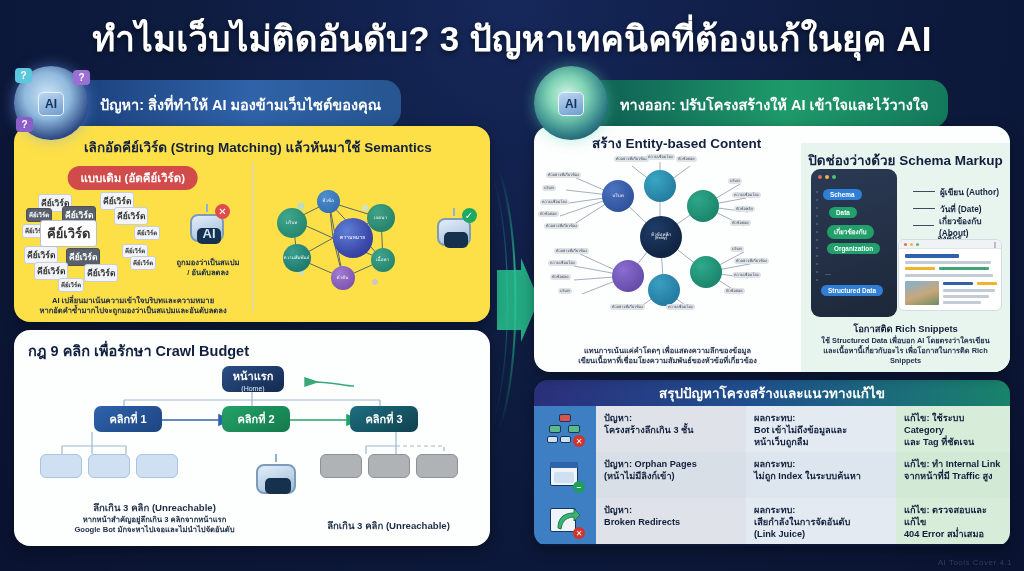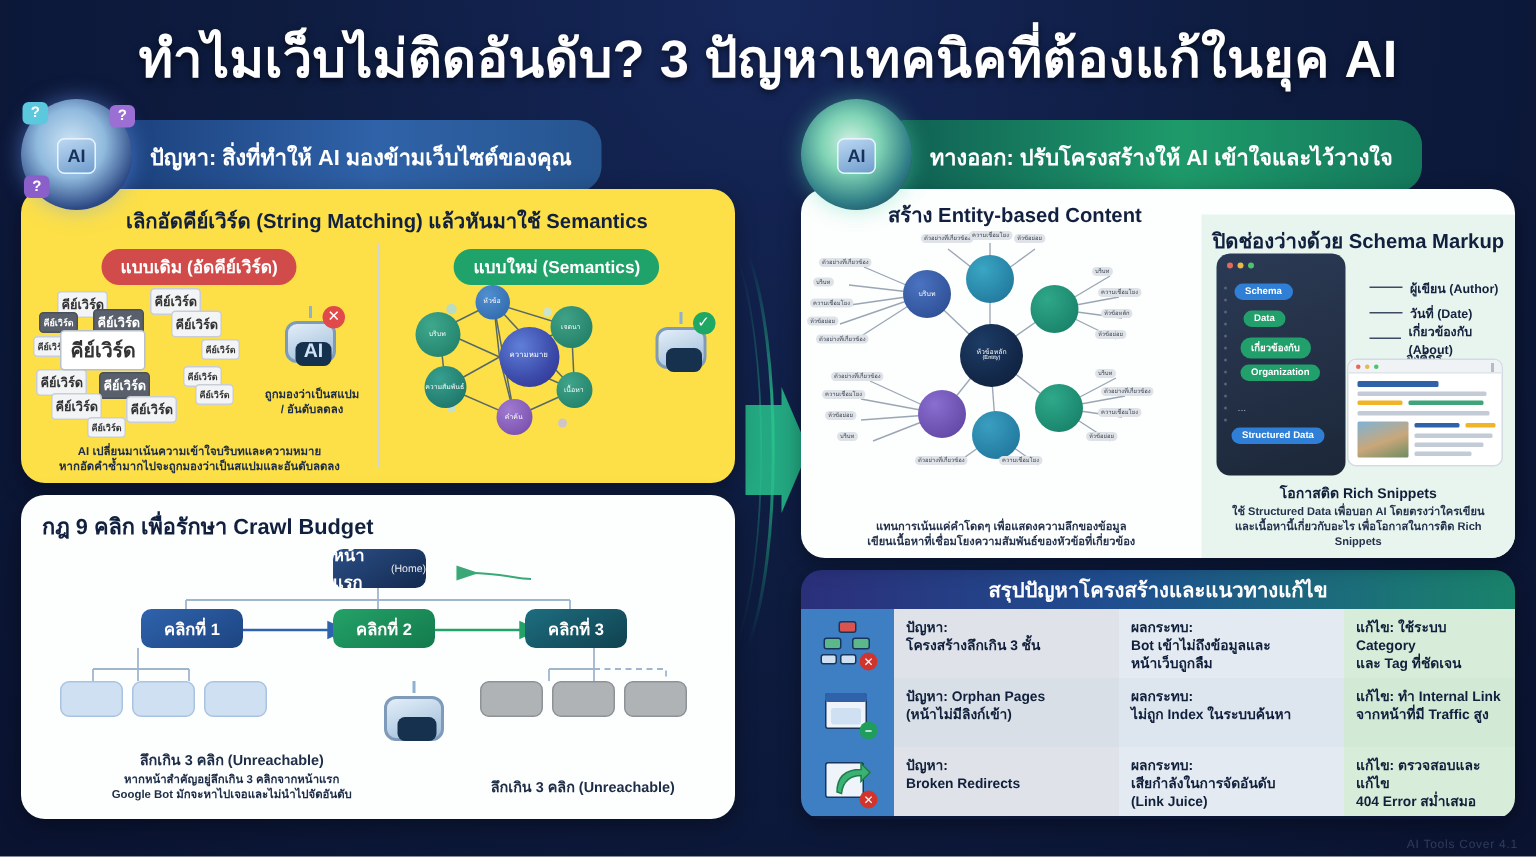--- a/index.html
+++ b/index.html
@@ -143,22 +143,22 @@
     color:#fff; font-size:4.6px; text-align:center; line-height:1;
   }
 
   
   #card-crawl { margin-top: 8px; height: 216px; }
   #card-crawl .ch { text-align:left; padding: 9px 0 0 14px; font-size: 14.5px; }
 
   .tree { position: absolute; left: 0; top: 30px; width: 476px; height: 140px; }
   .tnode {
     position: absolute; border-radius: 7px; color:#fff; font-size: 11px; font-weight:bold;
-    display:flex; flex-direction:row; align-items:center; justify-content:center;
-    text-align:left;
+    display:flex; flex-direction:column; align-items:center; justify-content:center;
+    text-align:right;
   }
   .tnode small { font-size: 7px; font-weight:normal; opacity:.9; }
   .t-home { background: linear-gradient(150deg,#2b4f86,#13294f); }
   .t-c1   { background: linear-gradient(150deg,#2f63ad,#1d4480); }
   .t-c2   { background: linear-gradient(150deg,#24a268,#137a4c); }
   .t-c3   { background: linear-gradient(150deg,#1d6e80,#10414f); }
   .leaf   { position:absolute; border-radius:6px; }
   .leaf-ok   { background:#cfe0f2; border:1px solid #a8c4e0; }
   .leaf-bad  { background:#b0b3b6; border:1px solid #8e9296; }
 
@@ -307,21 +307,20 @@
           <div class="ant"></div>
           <div class="badge-mark bm-red">✕</div>
         </div>
         <div class="cap" style="position:absolute;left:142px;top:96px;width:104px;">
           <div>ถูกมองว่าเป็นสแปม</div>
           <div>/ อันดับลดลง</div>
         </div>
       </div>
 
       <div class="sem-half">
-        <div class="tagpill tag-green">แบบใหม่ (Semantics)</div>
 
         <div class="graph">
           <svg width="150" height="104" style="position:absolute;left:0;top:0">
             <g stroke="#3b5470" stroke-width="1" fill="none" opacity=".85">
               <line x1="22" y1="34" x2="62" y2="52"></line>
                 <line x1="22" y1="34" x2="58" y2="16"></line>
               <line x1="22" y1="34" x2="26" y2="72"></line>
                 <line x1="26" y1="72" x2="62" y2="52"></line>
               <line x1="26" y1="72" x2="72" y2="92"></line>
                 <line x1="62" y1="52" x2="58" y2="16"></line>

